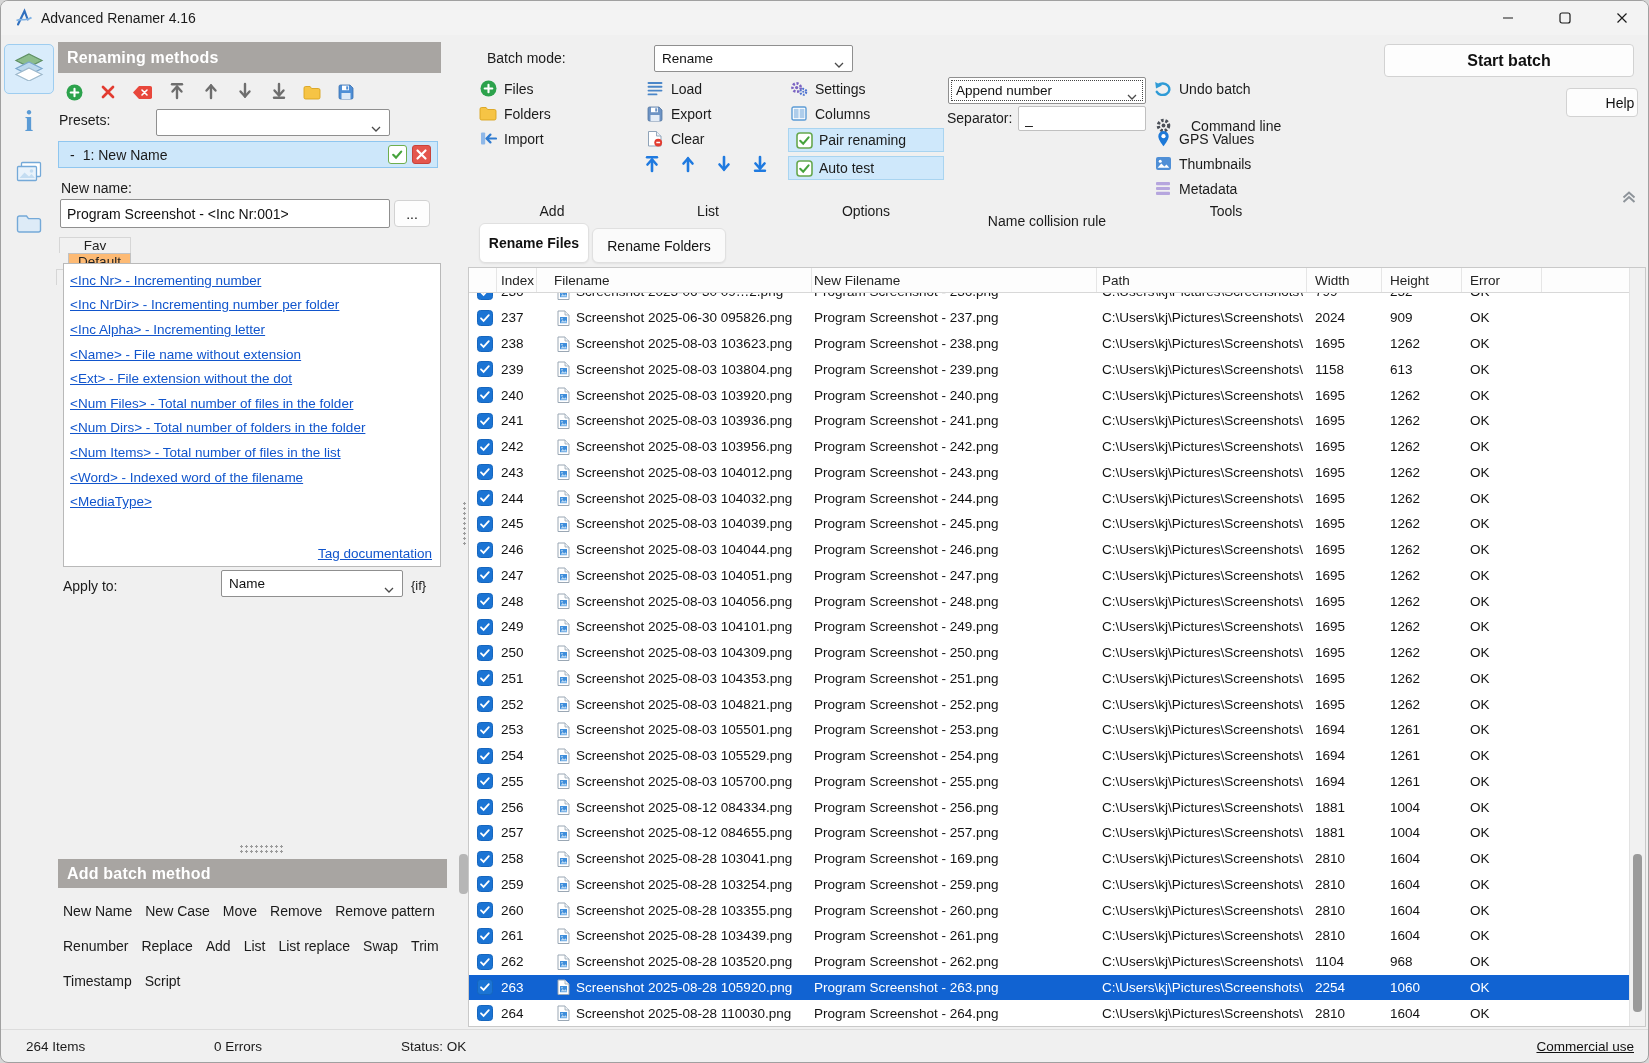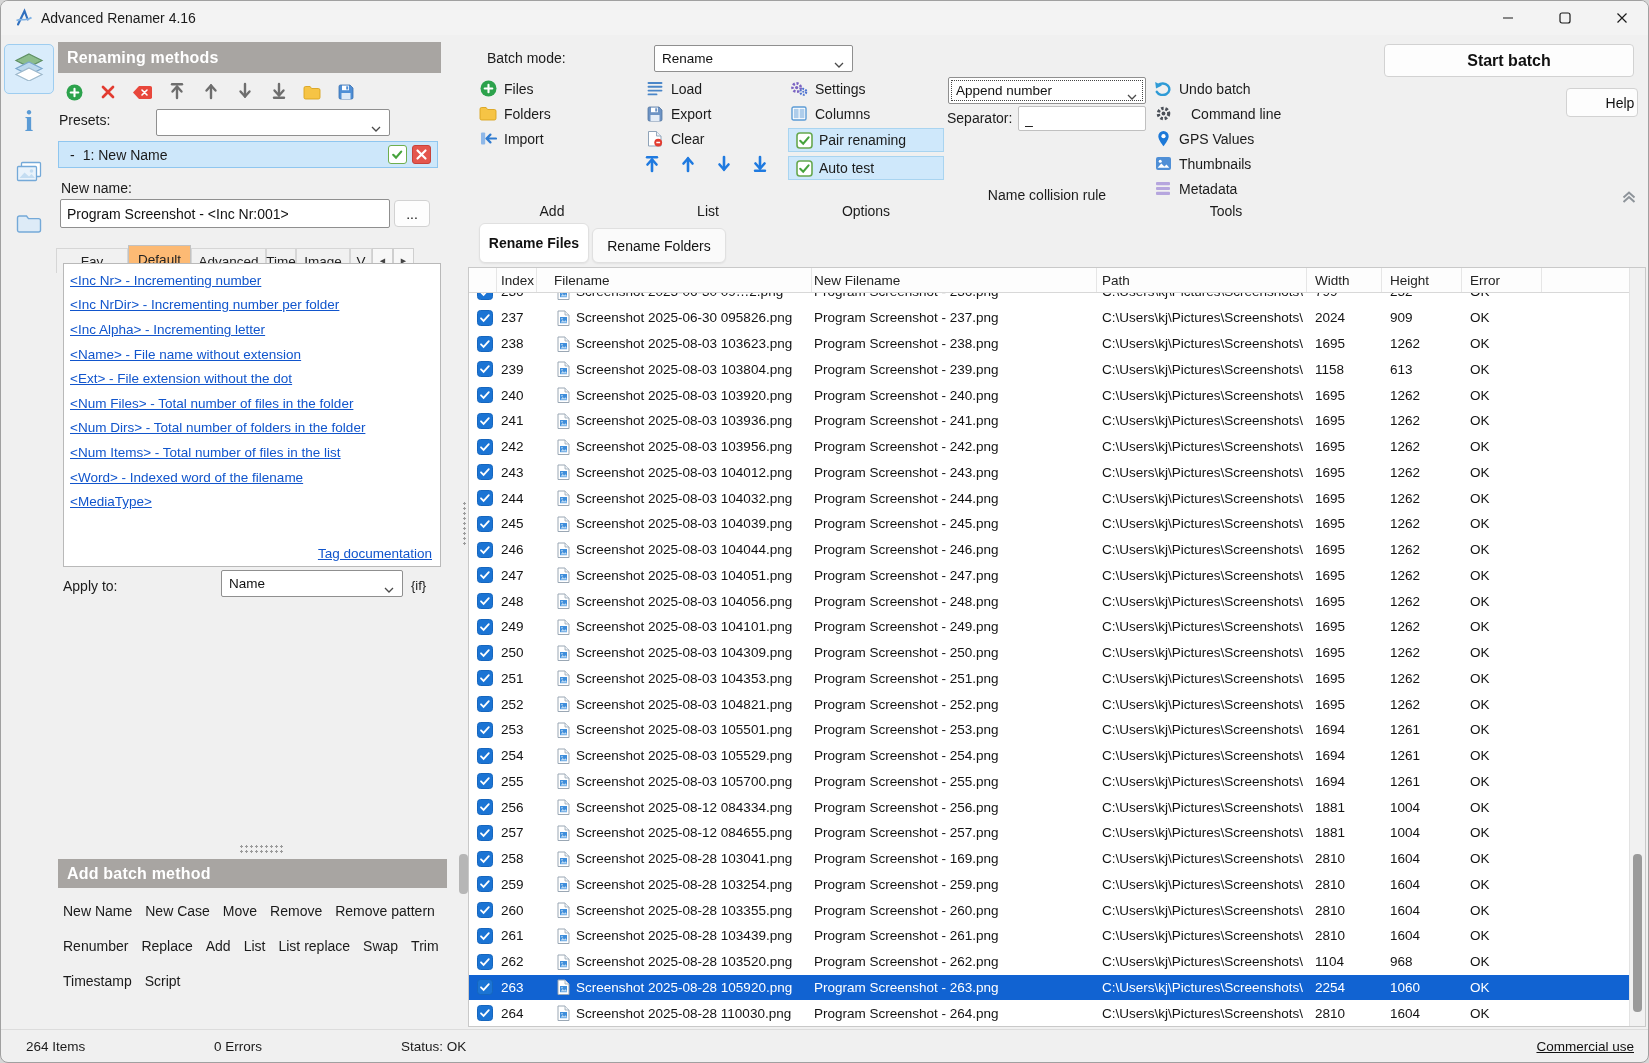--- a/index.html
+++ b/index.html
@@ -231,21 +231,21 @@
         </svg>
       </span>
   </div>
 
   <span class="label14" style="left:60px;top:179px;">New name:</span>
   <input class="textinput" style="left: 59px; top: 198px; width: 330px; height: 29px;" value="Program Screenshot - &lt;Inc Nr:001&gt;">
   <div class="btn" style="left:393px;top:199px;width:36px;height:27px;">
     <span>...</span>
   </div>
 
-  <div class="tagtabs" style="left:55px;top:244px;height:28px;">
+  <div class="tagtabs" style="left:55px;top:236px;height:28px;flex-direction:column;">
     <div class="tagtab" style="width:72px;">
         <span>Fav</span>
       </div>
     <div class="tagtab active" style="width:63px;">
         <span>Default</span>
       </div>
     <div class="tagtab" style="width:75px;">
         <span>Advanced</span>
       </div>
     <div class="tagtab" style="width:30px;">
@@ -484,32 +484,32 @@
   <div class="seclabel" style="left:815px;top:202px;width:100px;">Options</div>
 
   <div class="combo focusdots" style="left:947px;top:76px;width:198px;height:27px;">
     <span>Append number</span>
     <span class="chev"><svg width="10" height="6" viewBox="0 0 10 6" xmlns="http://www.w3.org/2000/svg">
           <path d="M1 1l4 4 4-4" fill="none" stroke="#4a4a4a" stroke-width="1.3"></path>
         </svg></span>
   </div>
   <span class="label14" style="left:946px;top:109px;">Separator:</span>
   <input class="textinput" style="left: 1017px; top: 105px; width: 128px; height: 25px; border-color: rgb(192, 192, 192);" value="_">
-  <div class="seclabel" style="left:931px;top:186px;width:230px;">Name collision rule</div>
+  <div class="seclabel" style="left:931px;top:212px;width:230px;">Name collision rule</div>
 
   <div class="cmditem" style="left:1153px;top:79px;">
     <span class="ic">
         <svg width="18" height="15" viewBox="0 0 18 15" xmlns="http://www.w3.org/2000/svg">
           <path d="M4 4.2a6.6 5.8 0 1 1-1.2 6.6" fill="none" stroke="#2f9bd6" stroke-width="2.4" stroke-linecap="round"></path>
           <path d="M1.2 1L2 7.6 8 4.6z" fill="#2f9bd6"></path>
         </svg>
       </span>
     <span>Undo batch</span>
   </div>
-  <div class="cmditem" style="left:1153px;top:104px;gap:19px;">
+  <div class="cmditem" style="left:1153px;top:116px;gap:19px;">
     <span class="ic">
         <svg width="17" height="17" viewBox="0 0 17 17" xmlns="http://www.w3.org/2000/svg">
           <circle cx="8.5" cy="8.5" r="5.2" fill="none" stroke="#4b5058" stroke-width="3.2" stroke-dasharray="2.5 1.8"></circle>
           <circle cx="8.5" cy="8.5" r="1.9" fill="#4b5058"></circle>
         </svg>
       </span>
     <span>Command line</span>
   </div>
   <div class="cmditem" style="left:1153px;top:129px;">
     <span class="ic">

